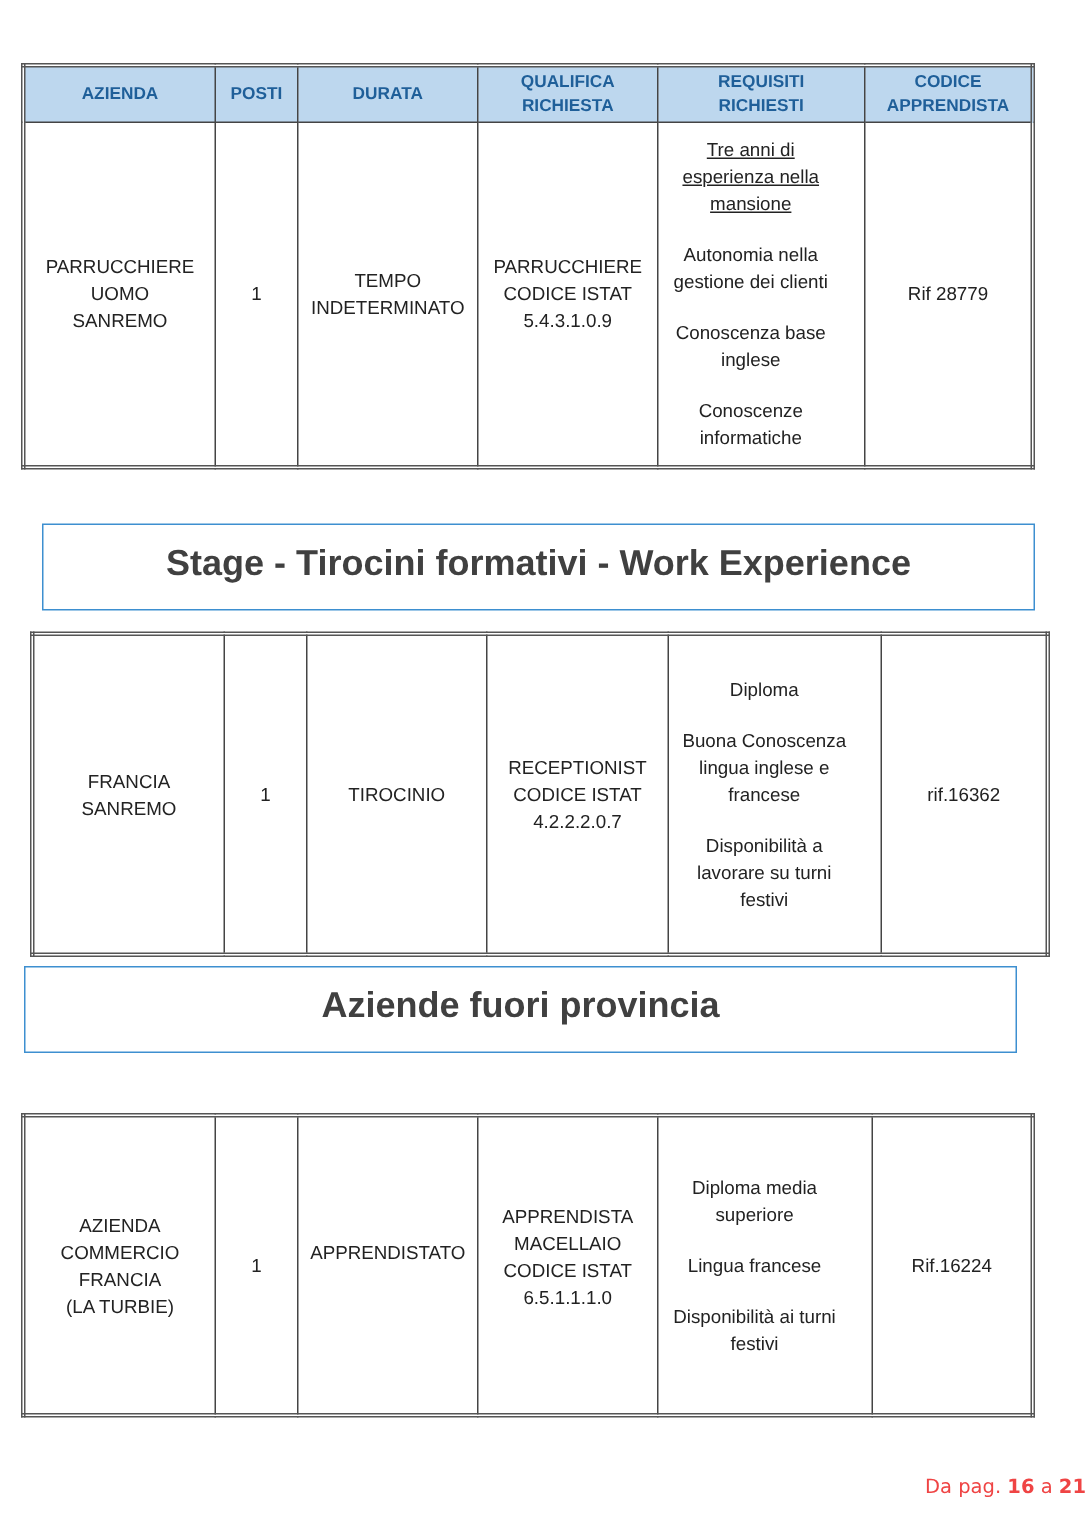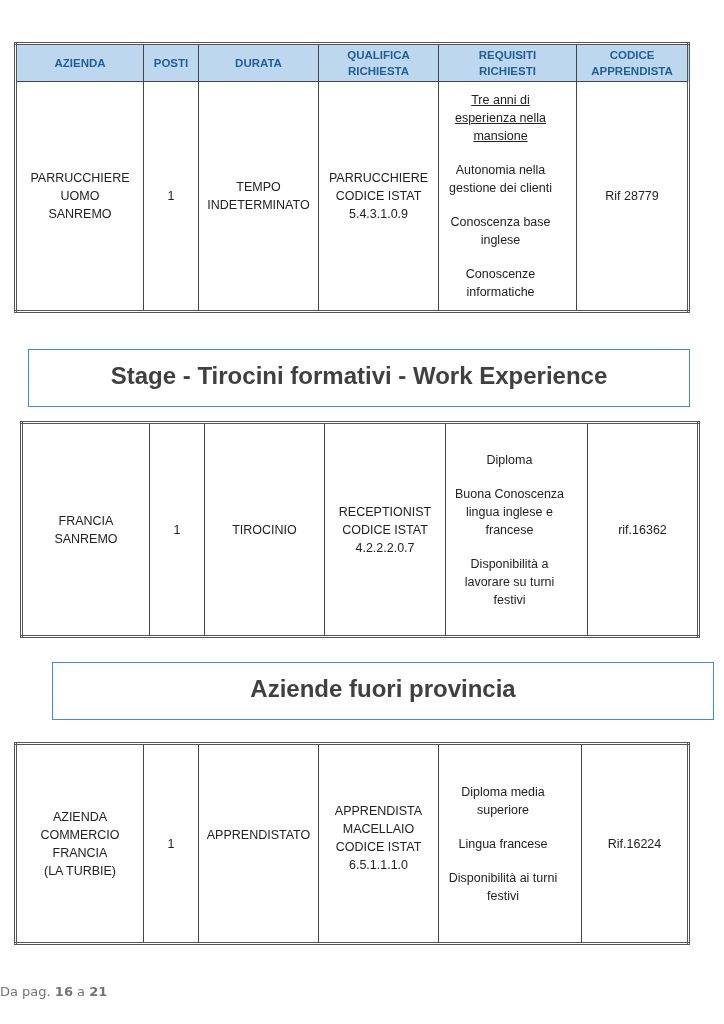--- a/index.html
+++ b/index.html
@@ -8,22 +8,22 @@
   table.jobs { position:absolute; border-collapse:collapse; table-layout:fixed;
                border:3px double #555; }
   table.jobs td, table.jobs th { border:1px solid #444; text-align:center; vertical-align:middle;
                font-size:12.5px; line-height:18px; padding:0 4px; font-weight:normal; }
   table.jobs th { background:#bdd7ee; color:#1f5f99; font-weight:bold; font-size:11.5px; line-height:16px; height:36px; }
   .req p { margin:0 14px 16px 0; }
   .req p:last-child { margin-bottom:0; }
   .u { text-decoration:underline; }
   .section { position:absolute; border:1.5px solid #3d8fd0; background:#fff;
              text-align:center; color:#404040; font-weight:bold; font-size:24px; }
-  .footer { position:absolute; top:984px; left:0; width:724px; text-align:left;
-            font-family:"DejaVu Sans", sans-serif; font-size:13px; color:#737373; }
+  .footer { position:absolute; top:984px; left:0; width:724px; text-align:right;
+            font-family:"DejaVu Sans", sans-serif; font-size:13px; color:#ef4444; }
   .footer b { font-weight:bold; }
 </style>
 </head>
 <body>
 
 <table class="jobs" style="top:42px;left:14px;width:676px;">
   <colgroup>
     <col style="width:128px">
       <col style="width:55px">
       <col style="width:120px">
@@ -78,21 +78,21 @@
     <td class="req">
       <p>Diploma</p>
       <p>Buona Conoscenza lingua inglese e francese</p>
       <p>Disponibilità a lavorare su turni festivi</p>
     </td>
     <td>rif.16362</td>
   </tr>
 </tbody>
   </table>
 
-<div class="section" style="top:662px;left:16px;width:660px;height:56px;line-height:52px;margin-left:36px;">
+<div class="section" style="top:644px;left:16px;width:660px;height:56px;line-height:52px;">
   <span>Aziende fuori provincia</span>
 </div>
 
 <table class="jobs" style="top:742px;left:14px;width:676px;">
   <colgroup>
     <col style="width:128px">
       <col style="width:55px">
       <col style="width:120px">
     <col style="width:120px">
       <col style="width:143px">

